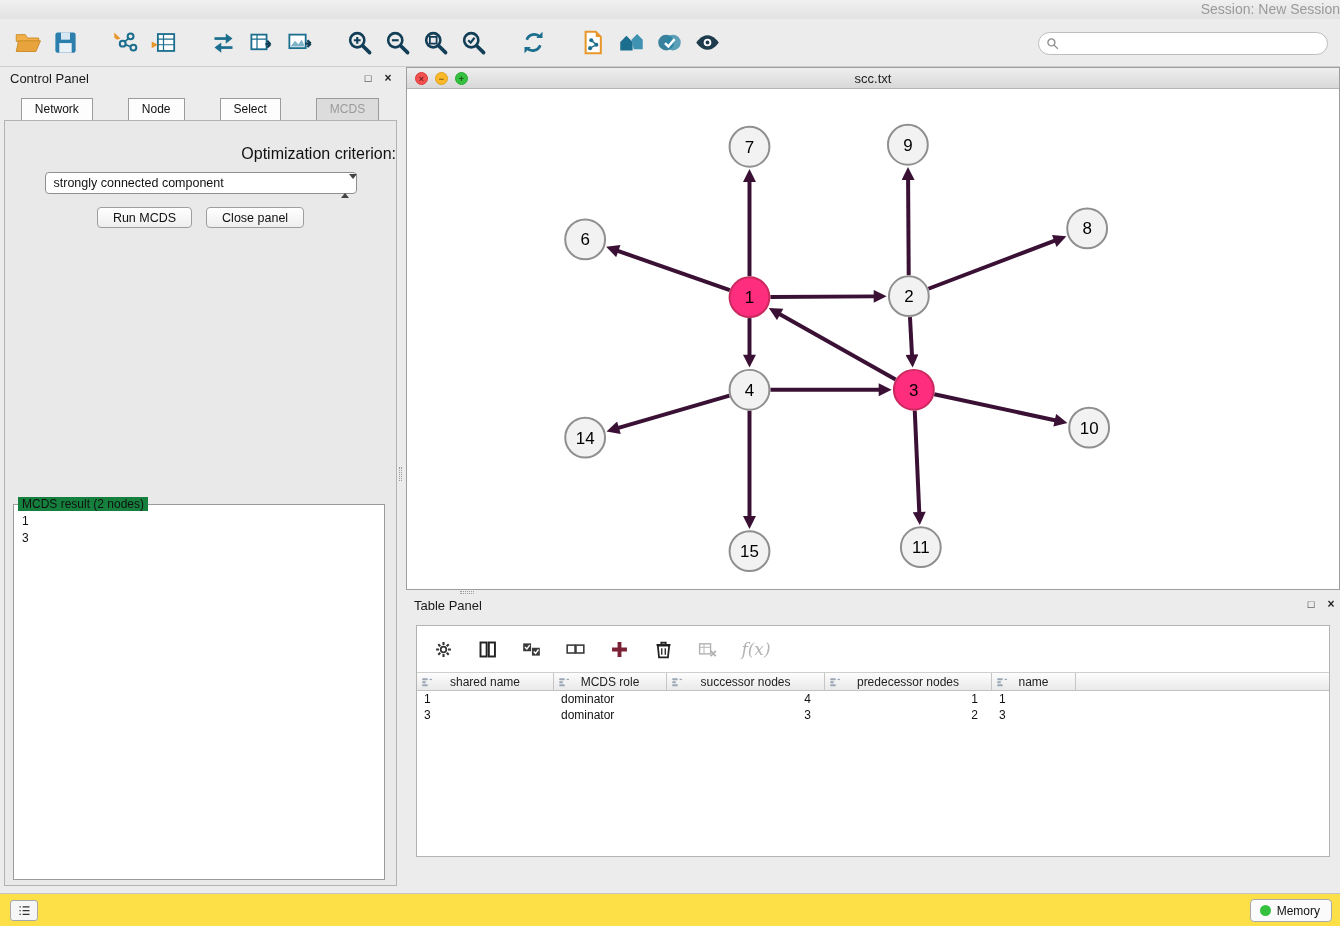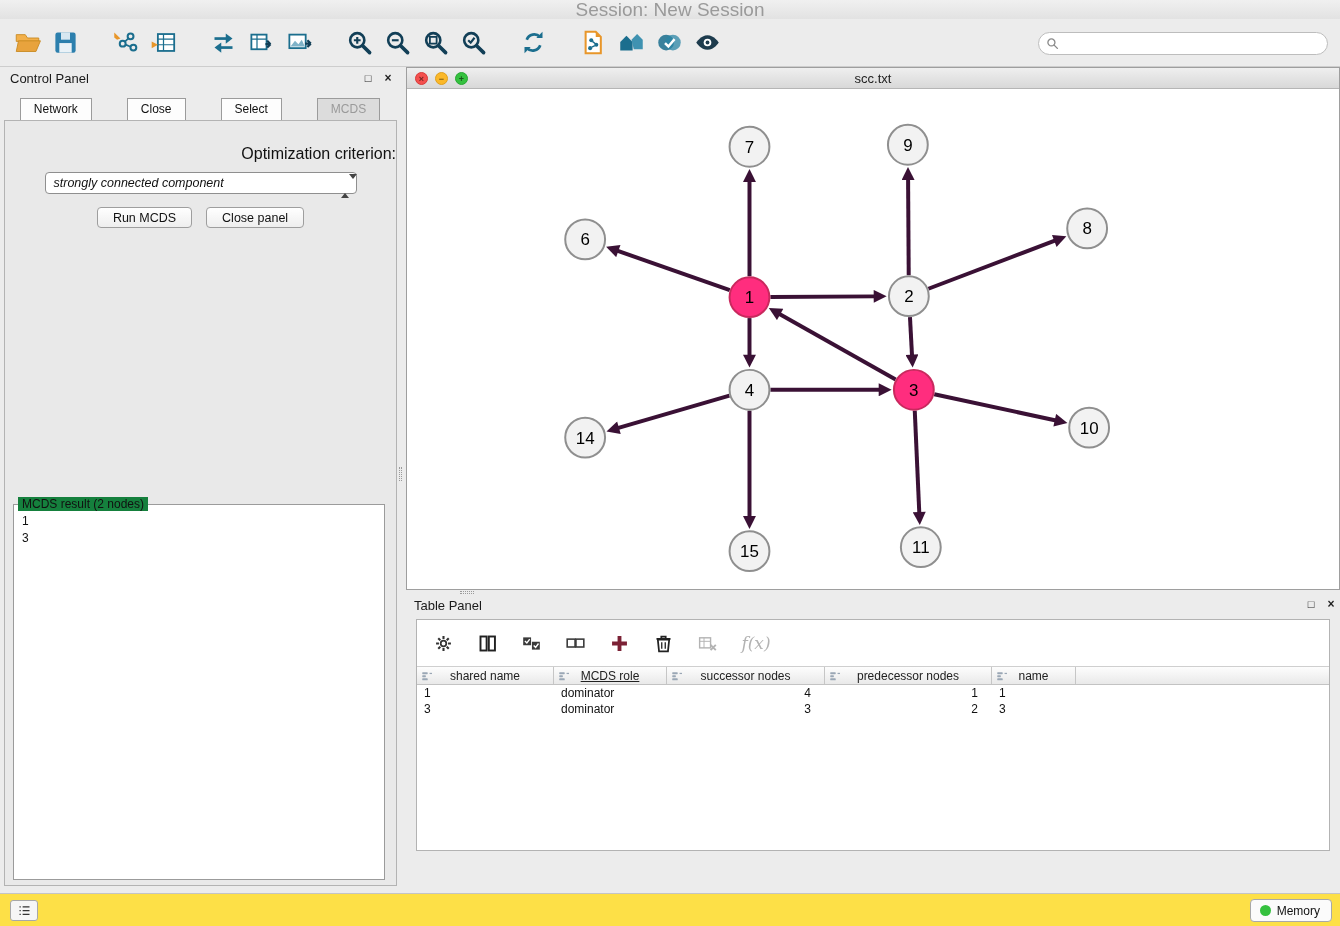--- a/index.html
+++ b/index.html
@@ -9,21 +9,21 @@
     font-family:"Liberation Sans", sans-serif;
     background:#ececec;
     position:relative;
     overflow:hidden;
     -webkit-font-smoothing:antialiased;
   }
   
   .titlebar {
     position:absolute; top:0; left:0; right:0; height:19px;
     background:linear-gradient(#f0f0f0,#e2e2e2);
-    text-align:center; font-size:19px; line-height:19px; color:#9a9a9a;
+    text-align:right; font-size:14px; line-height:19px; color:#9a9a9a;
   }
   
   .toolbar {
     position:absolute; top:19px; left:0; right:0; height:48px;
     background:#ececec;
     border-bottom:1px solid #cdcdcd;
     display:flex; align-items:center; padding-left:8px;
   }
   .tb-group { display:flex; align-items:center; margin-right:22px; }
   .tb-btn {
@@ -58,21 +58,21 @@
   }
   .cp-tab.active { background:#dcdcdc; color:#9a9a9a; }
   .cp-body {
     position:absolute; top:51px; left:0; right:0; bottom:0;
     background:#e9e9e9; border:1px solid #b3b3b3;
   }
   .opt-label { text-align:right; margin-top:24px; font-size:16px; color:#111; }
   .dropdown {
     margin:9px auto 0; width:312px; height:22px; background:#fff;
     border:1px solid #8f8f8f; border-radius:4px; position:relative;
-    font-size:12.5px; line-height:20px; padding-left:8px; color:#111;font-style:italic;
+    font-size:12.5px; line-height:20px; padding-left:8px; color:#111;
   }
   .dd-arrows { position:absolute; right:6px; top:3px; width:9px; }
   .dd-arrows .up { width:0;height:0;border-left:4px solid transparent;border-right:4px solid transparent;border-bottom:5px solid #444; margin-bottom:2px;}
   .dd-arrows .dn { width:0;height:0;border-left:4px solid transparent;border-right:4px solid transparent;border-top:5px solid #444;}
   .cp-buttons { display:flex; justify-content:center; gap:14px; margin-top:13px; }
   .cp-buttons button {
     height:21px; padding:0 15px; font-size:12.5px; font-family:inherit;
     border:1px solid #9e9e9e; border-radius:4px;
     background:linear-gradient(#ffffff,#eeeeee); color:#111;
   }
@@ -98,21 +98,21 @@
   .light.red { background:#f4504e; border:1px solid #d83a3a; }
   .light.yellow { background:#fbb829; border:1px solid #dfa01e; }
   .light.green { background:#35c13f; border:1px solid #27a833; }
   .net-canvas { position:absolute; top:21px; left:0; right:0; bottom:0; background:#fff; }
   .net-canvas svg { width:100%; height:100%; display:block; }
   
   .table-panel { position:absolute; left:406px; top:528px; width:934px; height:292px; }
   .tp-header { position:absolute; top:0; left:0; right:0; height:22px;
     font-size:13px; color:#1a1a1a; padding-left:8px; line-height:22px; }
   .tp-content {
-    position:absolute; top:24px; left:10px; right:10px; height:232px;
+    position:absolute; top:30px; left:10px; right:10px; height:232px;
     background:#fff; border:1px solid #b3b3b3;
   }
   .tp-toolbar { height:46px; display:flex; align-items:center; gap:20px; padding-left:14px; }
   .tp-tbtn { border:none; background:transparent; padding:0; width:24px; height:24px;
     display:flex; align-items:center; justify-content:center; }
   .tp-tbtn svg { width:21px; height:21px; }
   .tp-tbtn .fx { font-family:"DejaVu Serif", serif; font-style:italic; font-size:17px; color:#b3b3b3; }
   .tbl-header { display:flex; height:19px;
     background:linear-gradient(#fdfdfd,#e9e9e9);
     border-top:1px solid #cfcfcf; border-bottom:1px solid #c3c3c3; }
@@ -307,21 +307,21 @@
   <div class="control-panel">
     <div class="cp-header">
       <span>Control Panel</span>
       <span class="panel-btns">
         <button class="panel-btn float">□</button>
         <button class="panel-btn">×</button>
       </span>
     </div>
     <div class="cp-tabs" id="cp-tabs">
         <button class="cp-tab">Network</button>
-        <button class="cp-tab">Close</button>
+        <button class="cp-tab">Node</button>
         <button class="cp-tab">Select</button>
         <button class="cp-tab active">MCDS</button>
       </div>
     <div class="cp-body">
       <div class="opt-label">Optimization criterion:</div>
       <div class="dropdown">
         <span>strongly connected component</span>
         <span class="dd-arrows">
           <span class="up"></span><span class="dn"></span>
         </span>
@@ -487,21 +487,21 @@
       <div class="tbl-header" id="tbl-header">
           <div class="th" style="width: 137px;">
             <svg viewBox="0 0 18 18">
               <rect x="2" y="2" width="9" height="3.2" rx="1" fill="#9aa7b5"></rect>
               <rect x="2" y="7" width="6" height="3.2" rx="1" fill="#9aa7b5"></rect>
               <rect x="2" y="12" width="9" height="3.2" rx="1" fill="#9aa7b5"></rect>
               <path d="M14 4l4 0" stroke="#9aa7b5" stroke-width="2"></path>
             </svg>
             <span>shared name</span>
           </div>
-          <div class="th" style="width: 113px; text-decoration: underline;">
+          <div class="th" style="width: 113px;">
             <svg viewBox="0 0 18 18">
               <rect x="2" y="2" width="9" height="3.2" rx="1" fill="#9aa7b5"></rect>
               <rect x="2" y="7" width="6" height="3.2" rx="1" fill="#9aa7b5"></rect>
               <rect x="2" y="12" width="9" height="3.2" rx="1" fill="#9aa7b5"></rect>
               <path d="M14 4l4 0" stroke="#9aa7b5" stroke-width="2"></path>
             </svg>
             <span>MCDS role</span>
           </div>
           <div class="th" style="width: 158px;">
             <svg viewBox="0 0 18 18">

